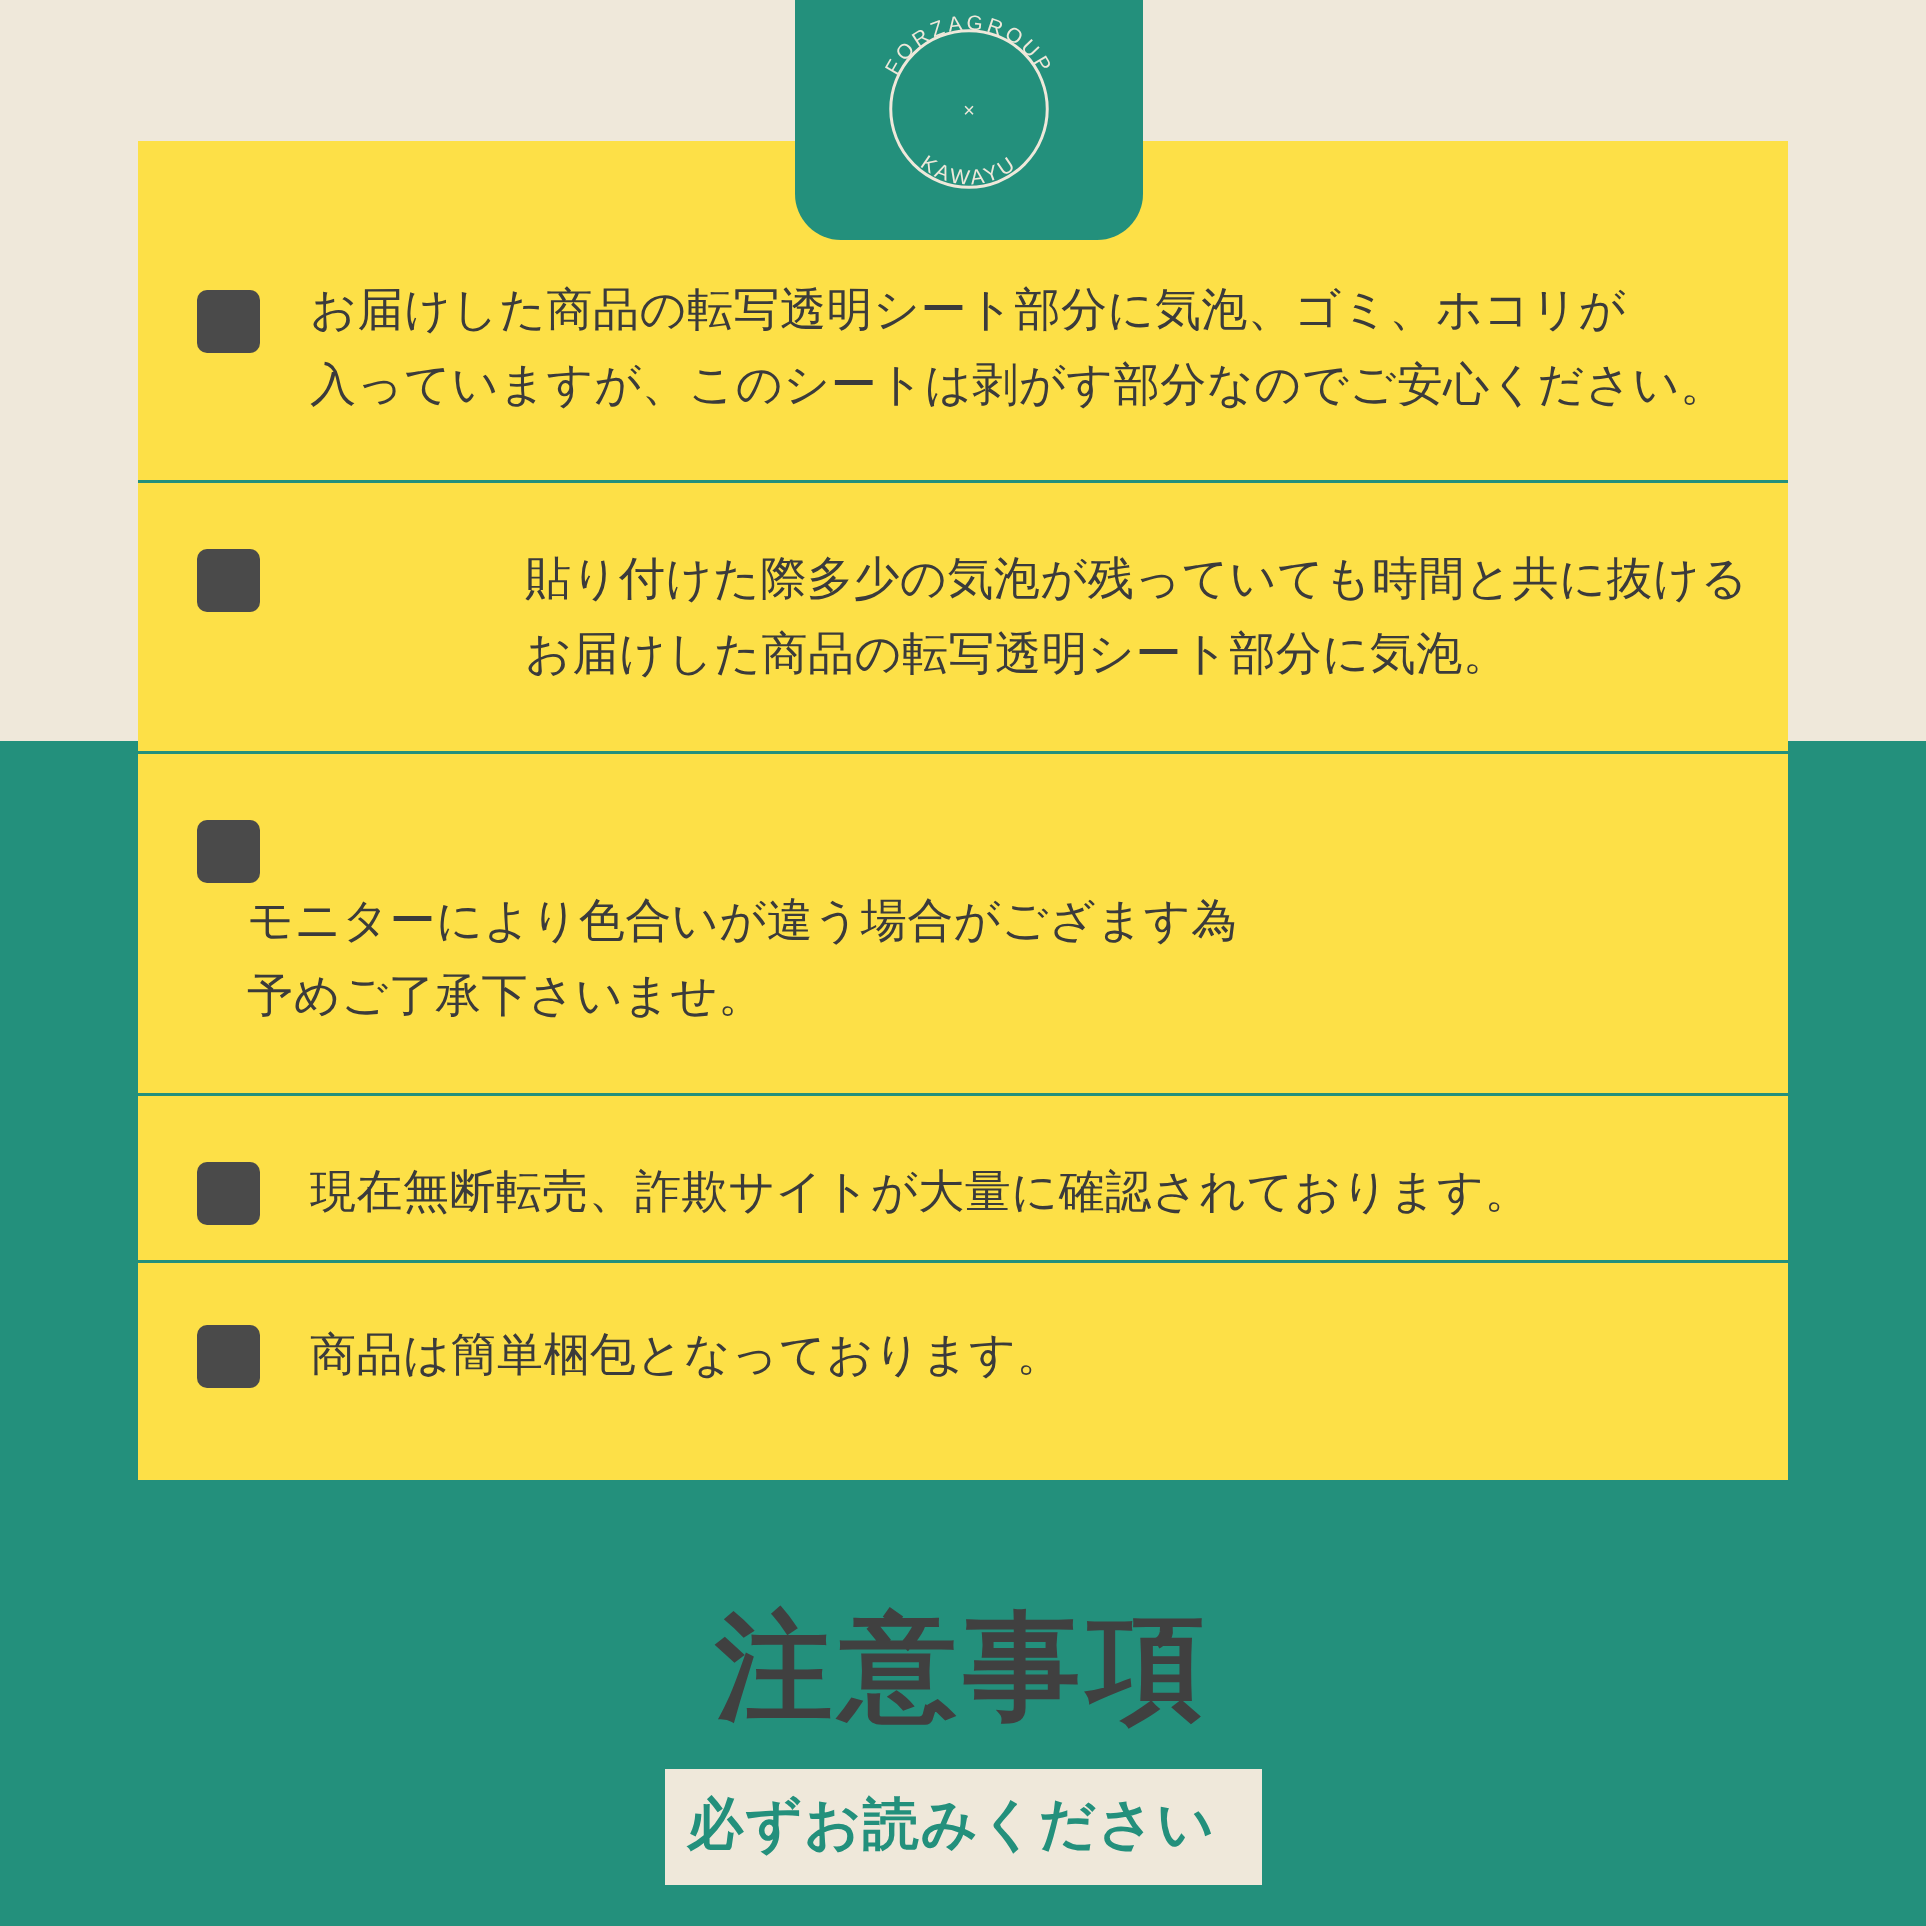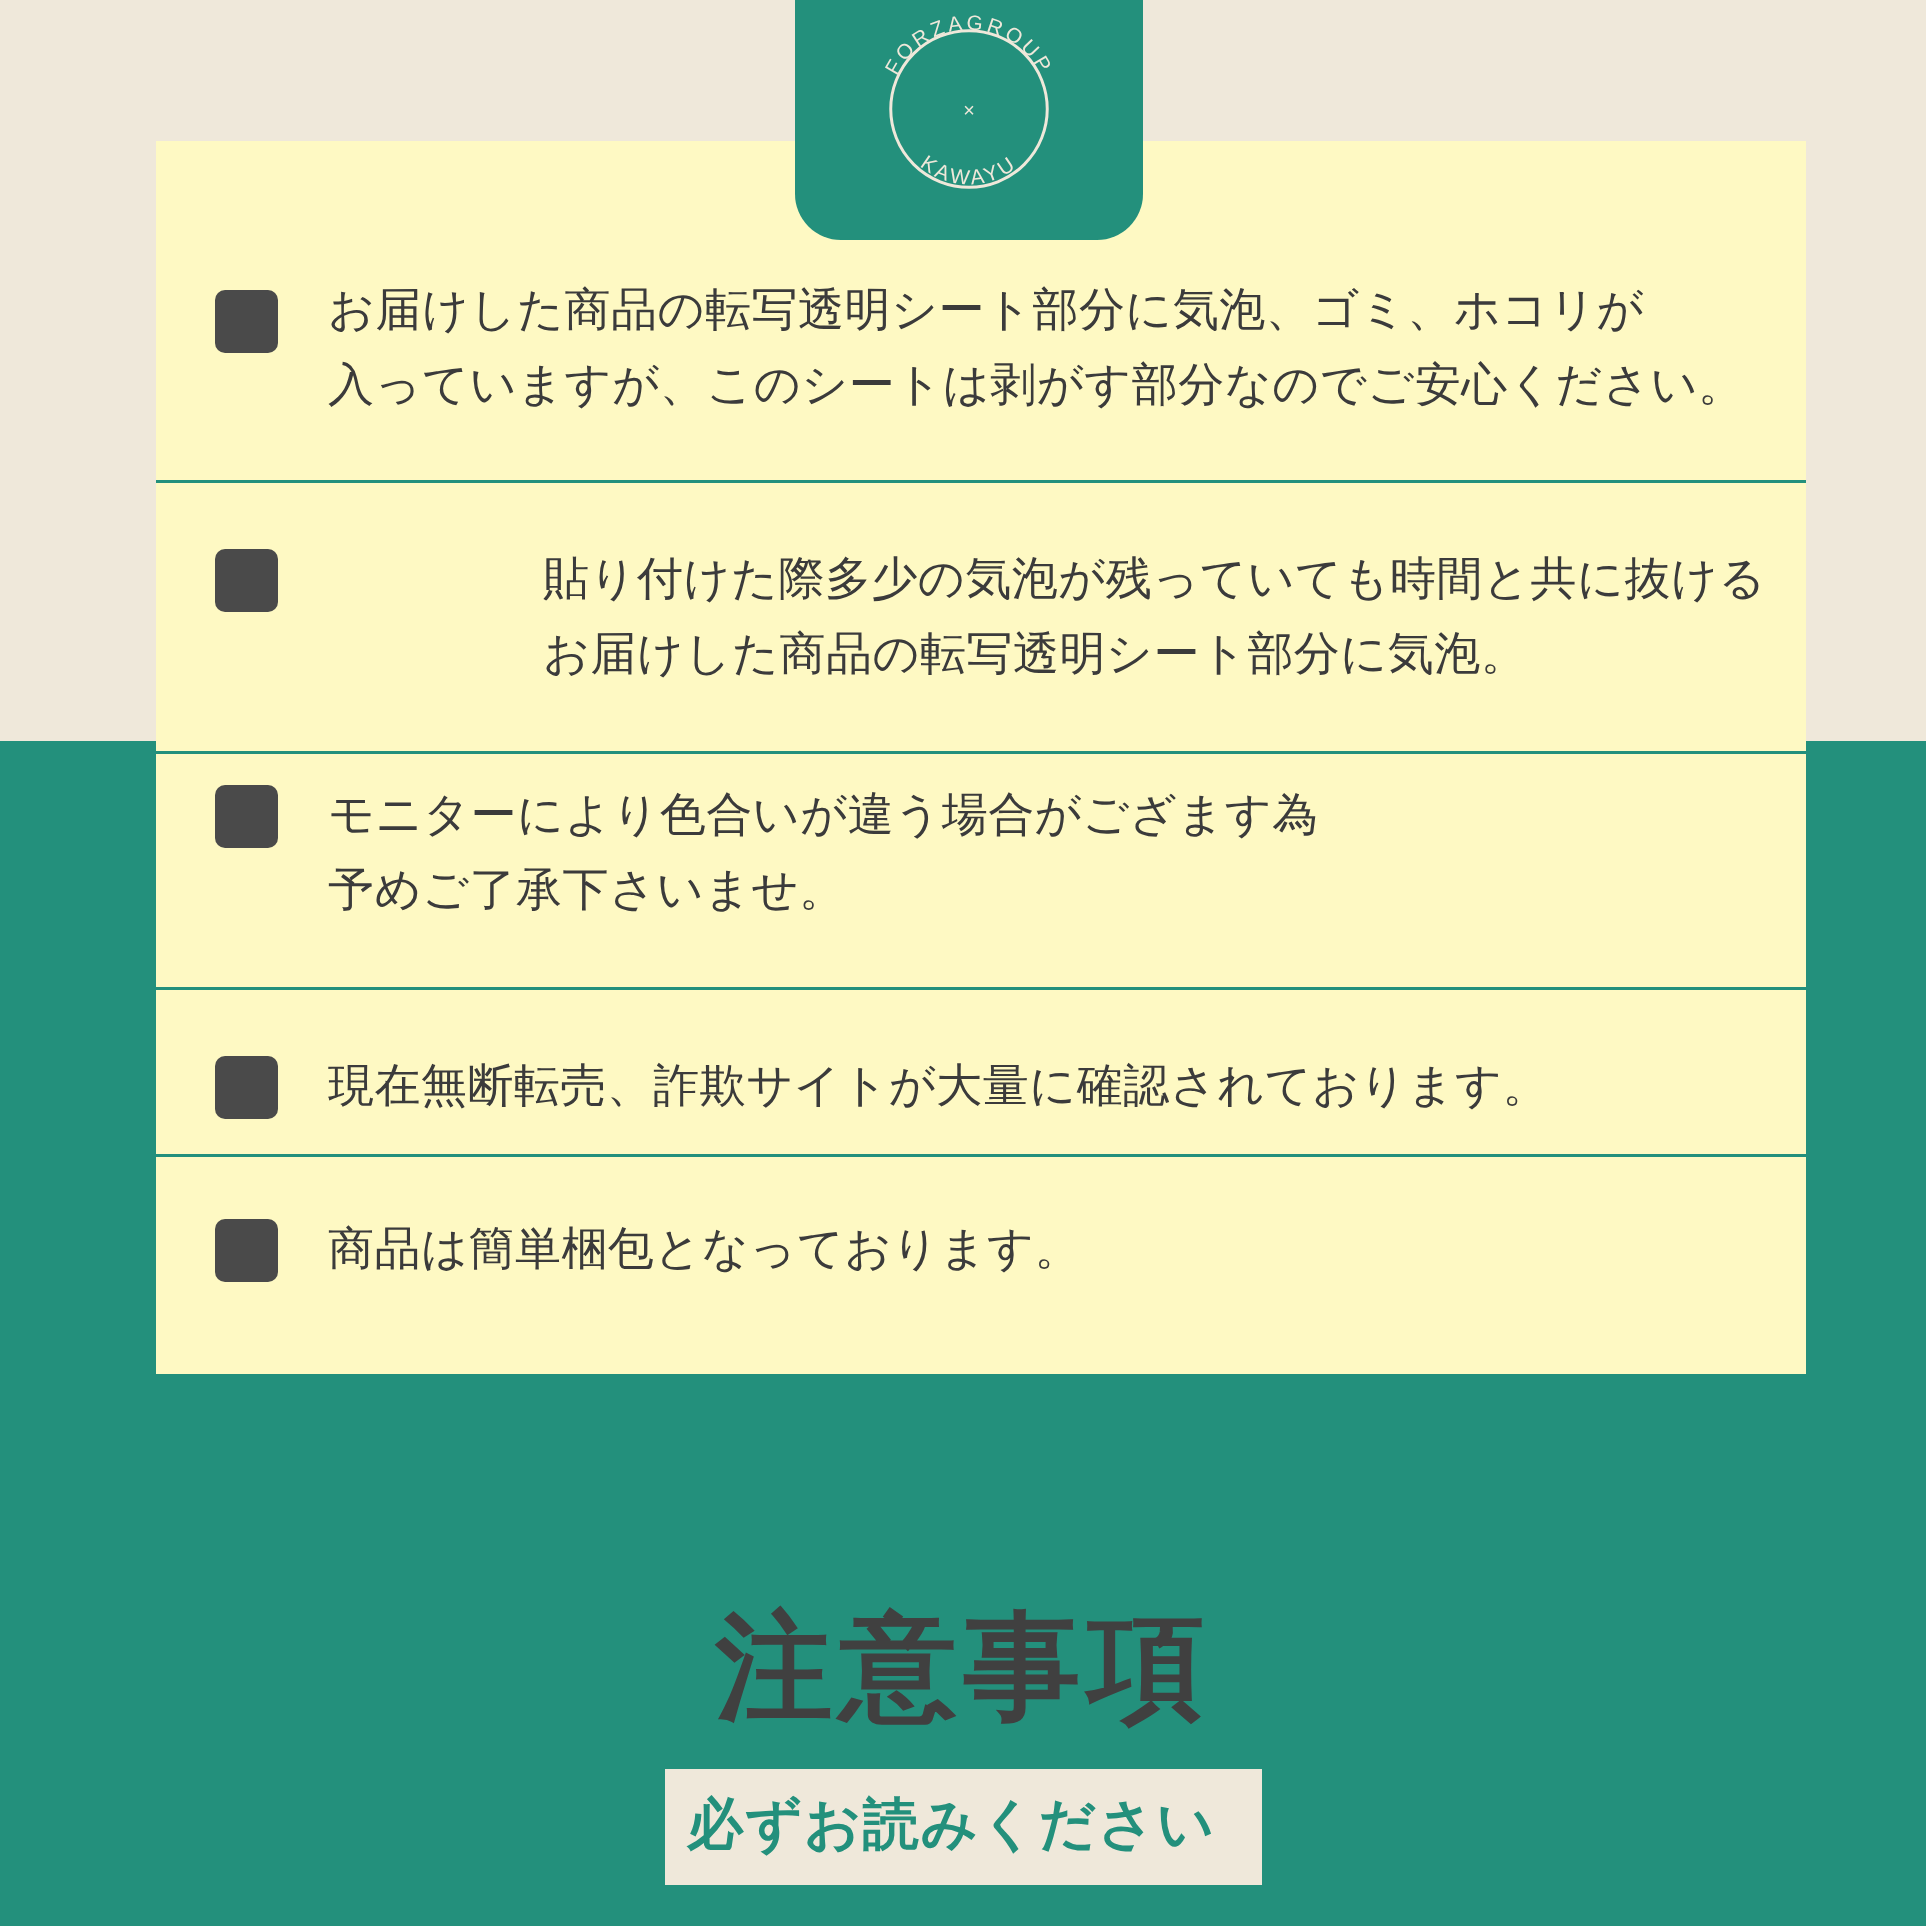--- a/index.html
+++ b/index.html
@@ -49,24 +49,24 @@
     top: 149px;
     transform: translate(-50%, -50%);
     width: 210px;
     height: 210px;
   }
   .logo-badge svg { display: block; }
 
   
   .card {
     position: absolute;
-    left: 156px;
+    left: 138px;
     top: 141px;
     width: 1650px;
-    background: #fef9c3;
+    background: #fde047;
     z-index: 3;
   }
 
   .row {
     display: flex;
     align-items: flex-start;
     padding: 0 0 0 59px;
     box-sizing: border-box;
     position: relative;
   }
@@ -96,21 +96,21 @@
     line-height: 1.62;
     letter-spacing: 0.01em;
     font-weight: 500;
     padding-right: 40px;
   }
   .row-text .line { display: block; white-space: nowrap; }
 
   .row.r1 { padding-top: 131px; padding-bottom: 59px; }
   .row.r1 .bullet { margin-top: 18px; }
   .row.r2 { padding-top: 61px; padding-bottom: 61px; justify-content: space-between; }
-  .row.r3 { padding-top: 26px; padding-bottom: 61px; }
+  .row.r3 { padding-top: 61px; padding-bottom: 61px; flex-direction: column; }
   .row.r4 { padding-top: 61px; padding-bottom: 31px; }
   .row.r5 { padding-top: 57px; padding-bottom: 89px; }
 
   
   .footer {
     position: absolute;
     left: 0;
     top: 1600px;
     width: 1927px;
     text-align: center;

